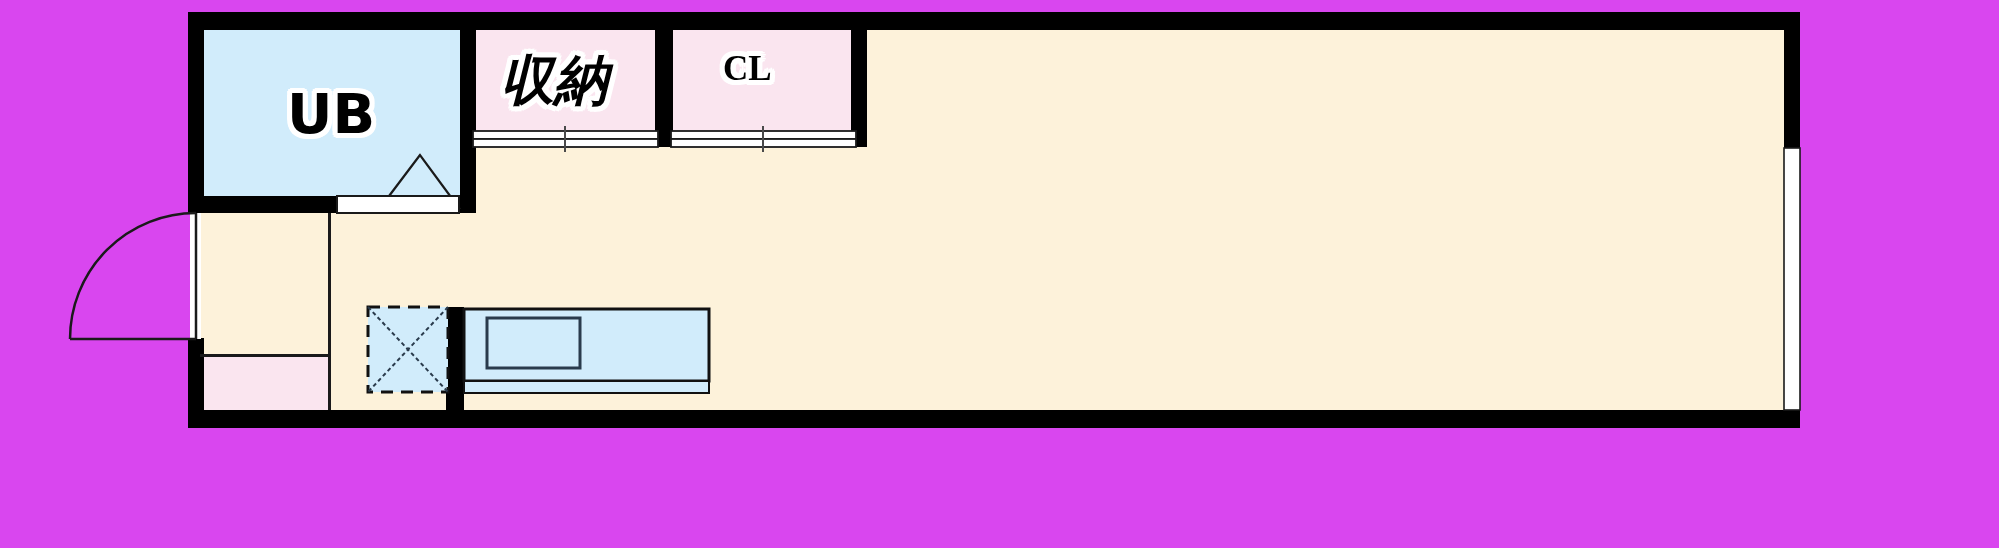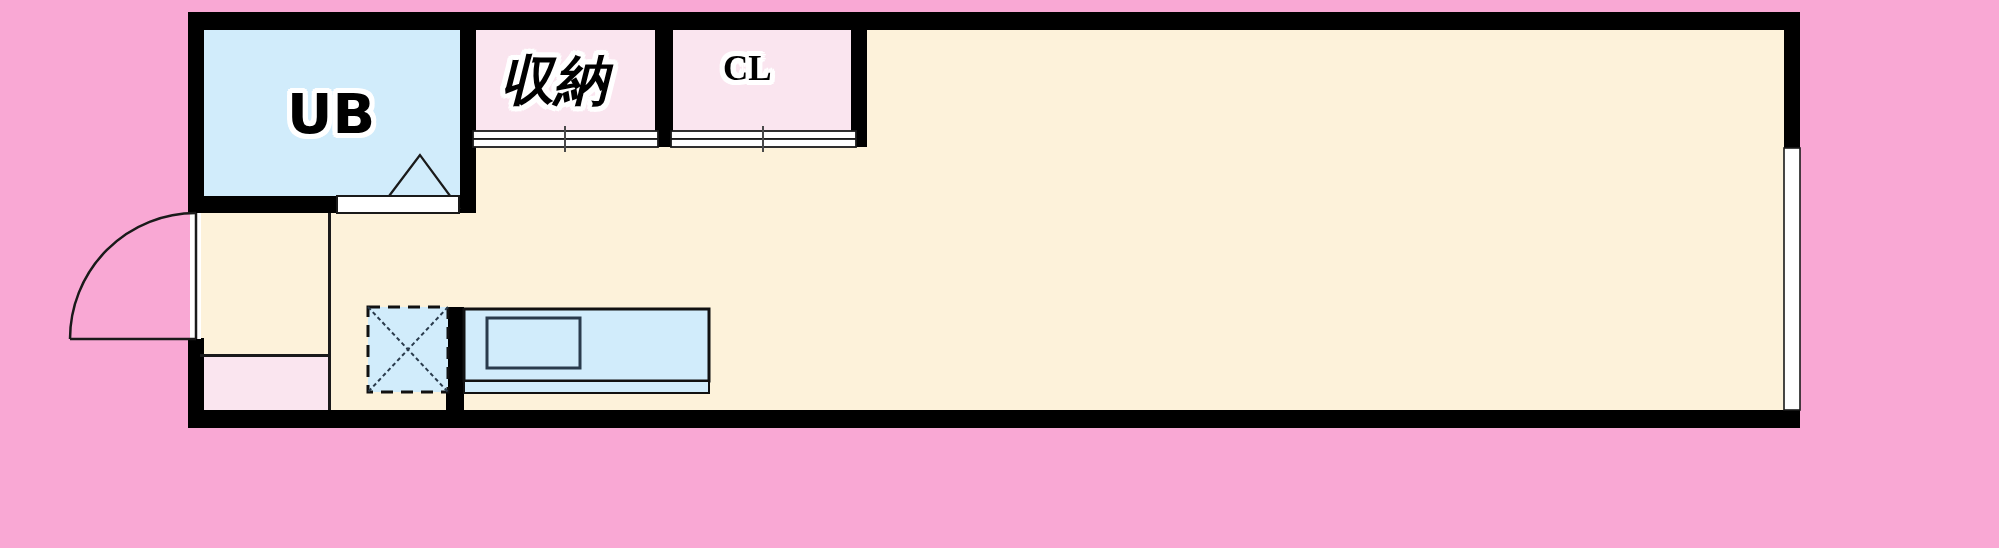--- a/index.html
+++ b/index.html
@@ -10,21 +10,21 @@
   body {
     width: 1999px;
     height: 548px;
     overflow: hidden;
     font-family: "DejaVu Sans", "Liberation Sans", sans-serif;
   }
   #plan {
     position: relative;
     width: 1999px;
     height: 548px;
-    background: #f9a8d4;
+    background: #d946ef;
   }
   
   .wall {
     position: absolute;
     background: #000000;
   }
   .room {
     position: absolute;
     box-sizing: border-box;
   }

